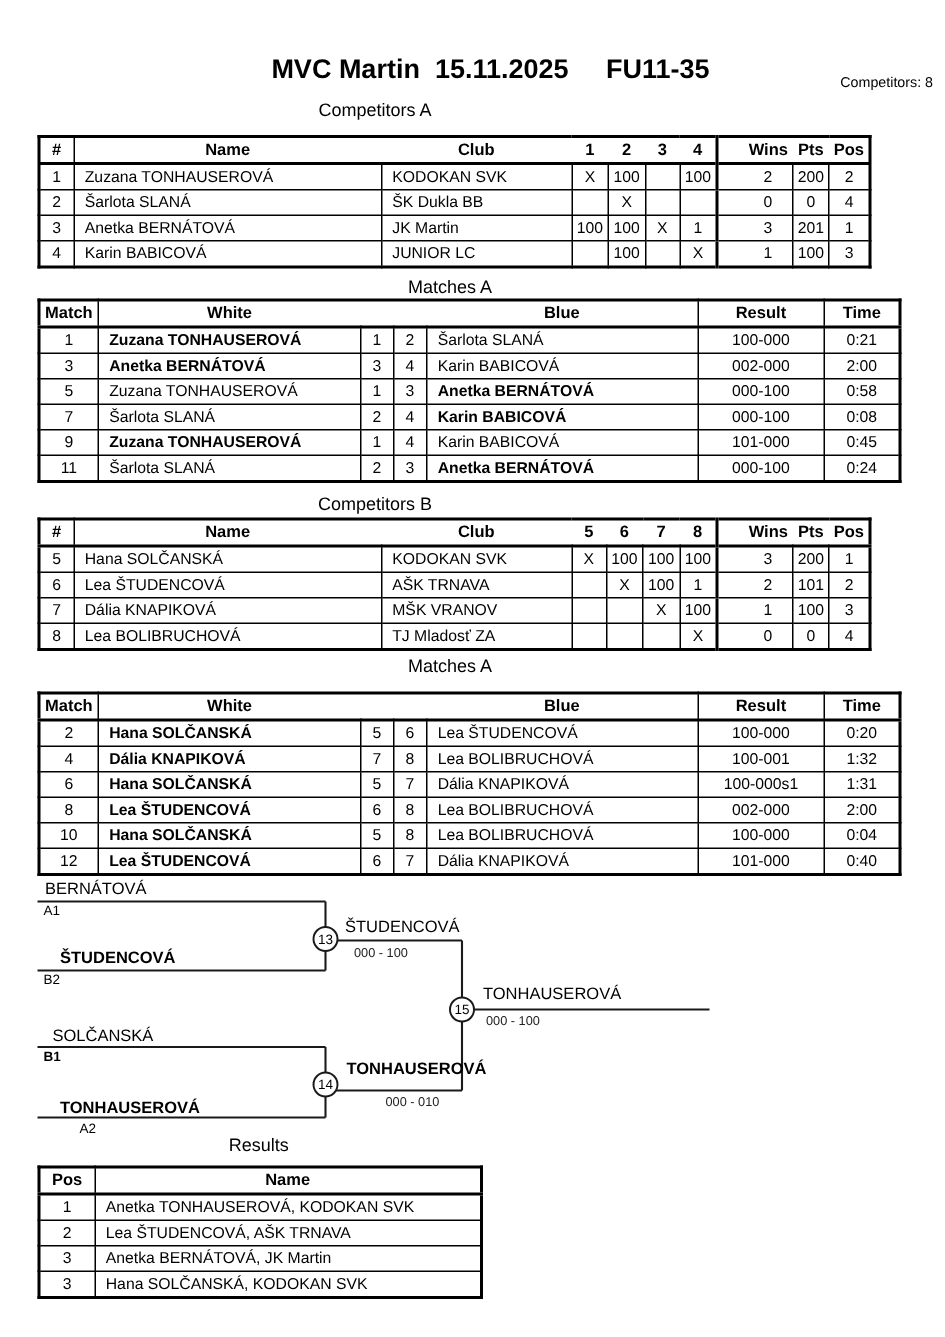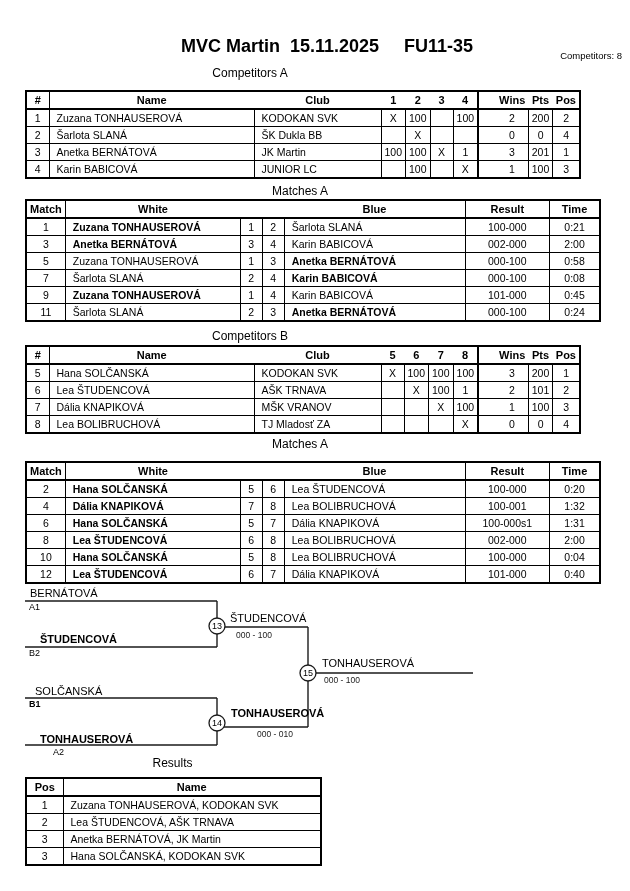--- a/index.html
+++ b/index.html
@@ -417,21 +417,21 @@
       </colgroup>
     <thead>
         <tr>
       <th class="hbr">Pos</th>
       <th>Name</th>
     </tr>
       </thead>
     <tbody>
       <tr>
         <td class="c">1</td>
-        <td class="l">Zuzana TONHAUSEROVÁ, KODOKAN SVK</td>
+        <td class="l">Anetka TONHAUSEROVÁ, KODOKAN SVK</td>
       </tr>
       <tr>
         <td class="c">2</td>
         <td class="l">Lea ŠTUDENCOVÁ, AŠK TRNAVA</td>
       </tr>
       <tr>
         <td class="c">3</td>
         <td class="l">Anetka BERNÁTOVÁ, JK Martin</td>
       </tr>
       <tr>

